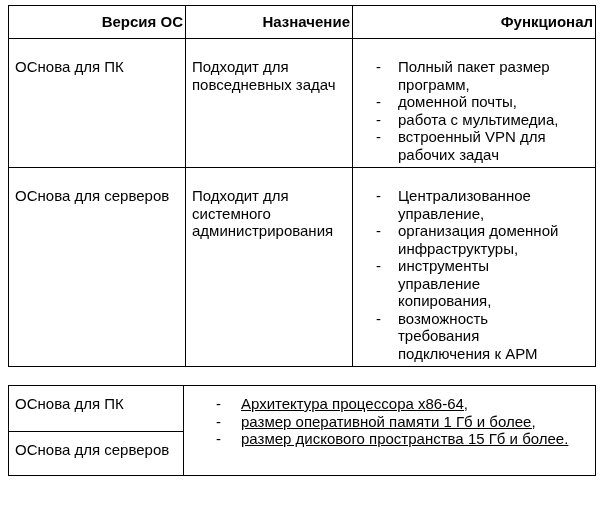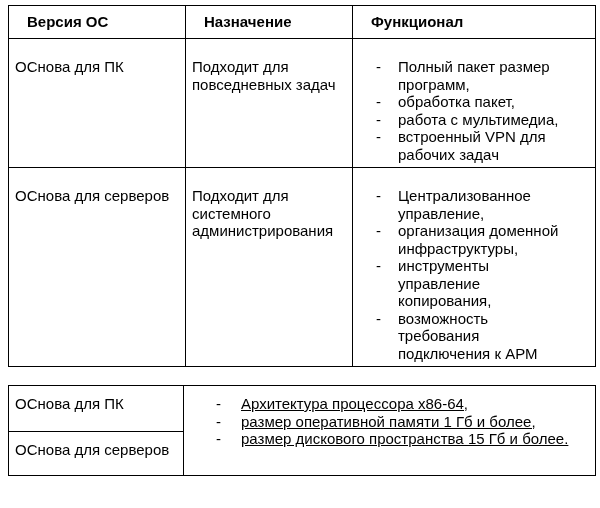--- a/index.html
+++ b/index.html
@@ -31,23 +31,23 @@
     padding: 19px 3px 4px 6px;
     overflow: hidden;
   }
   
   .t1 col.c1 { width: 177px; }
   .t1 col.c2 { width: 167px; }
   .t1 col.c3 { width: 243px; }
   .t1 thead tr { height: 33px; }
   .t1 th {
     font-weight: bold;
-    text-align: left;
+    text-align: right;
     vertical-align: middle;
-    padding: 0 18px;
+    padding: 0 2px;
   }
   .t1 tr.body-row-1 { height: 124px; }
   .t1 tr.body-row-2 { height: 193px; }
   .multiline { white-space: pre-line; }
   
   .dash-list { margin-left: 17px; }
   .dash-item { display: flex; align-items: flex-start; }
   .dash-item .marker { flex: 0 0 22px; width: 22px; }
   .dash-item .li-text { flex: 1 1 auto; white-space: pre-line; }
   
@@ -97,21 +97,21 @@
           <div class="dash-list">
 
               <div class="dash-item">
                 <span class="marker">-</span>
                 <span class="li-text">Полный пакет размер
 программ,</span>
               </div>
 
               <div class="dash-item">
                 <span class="marker">-</span>
-                <span class="li-text">обработка пакет,</span>
+                <span class="li-text">доменной почты,</span>
               </div>
 
               <div class="dash-item">
                 <span class="marker">-</span>
                 <span class="li-text">работа с мультимедиа,</span>
               </div>
 
               <div class="dash-item">
                 <span class="marker">-</span>
                 <span class="li-text">встроенный VPN для

